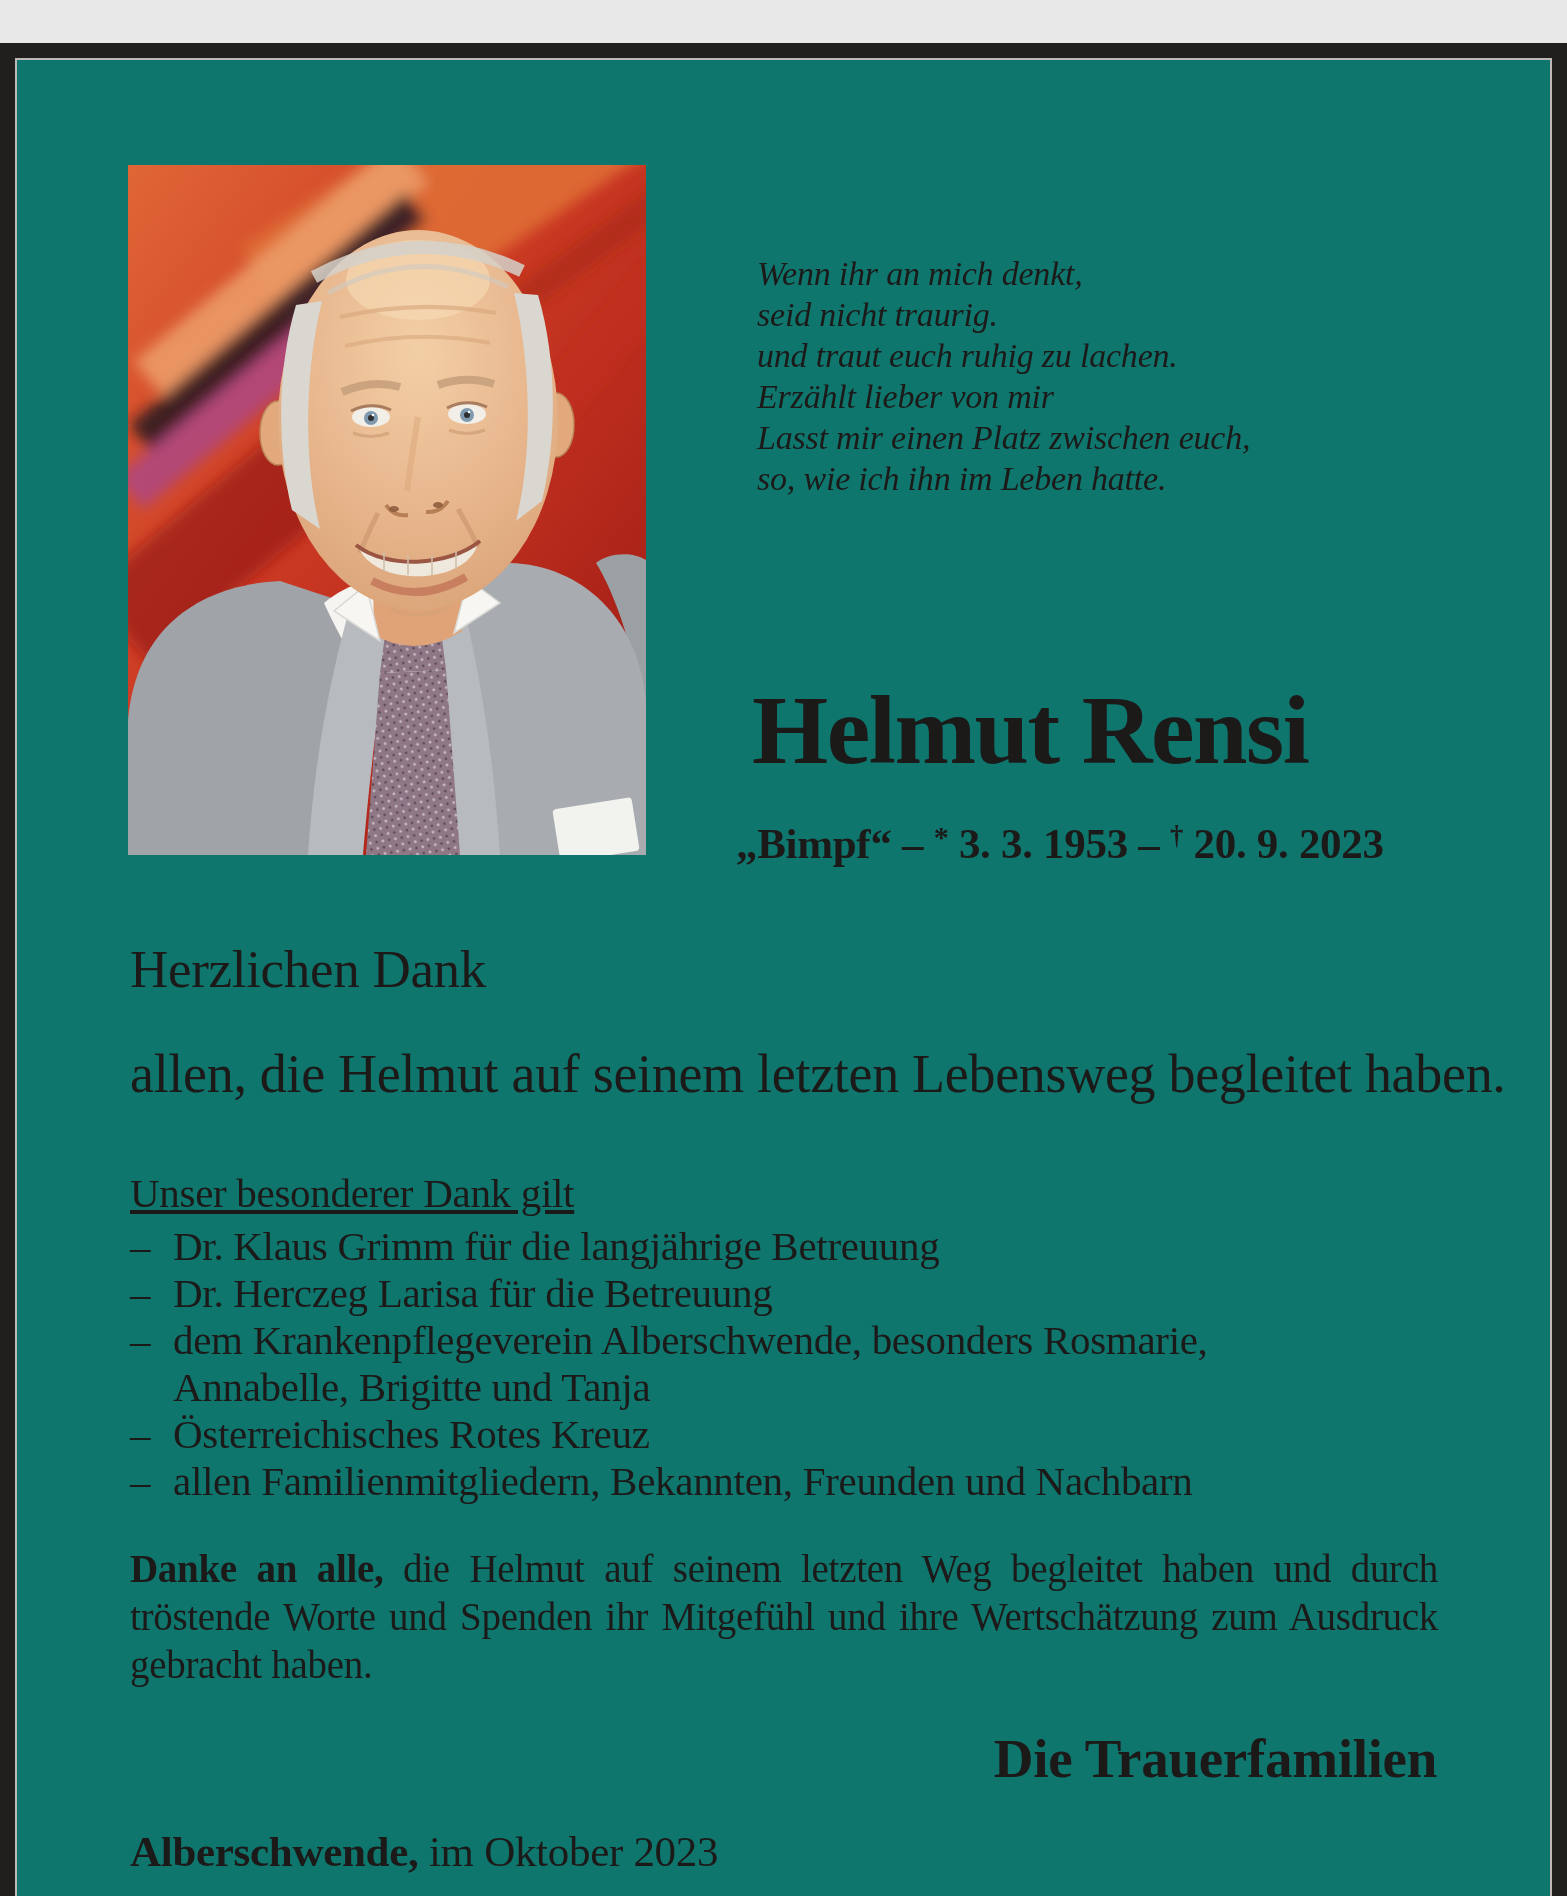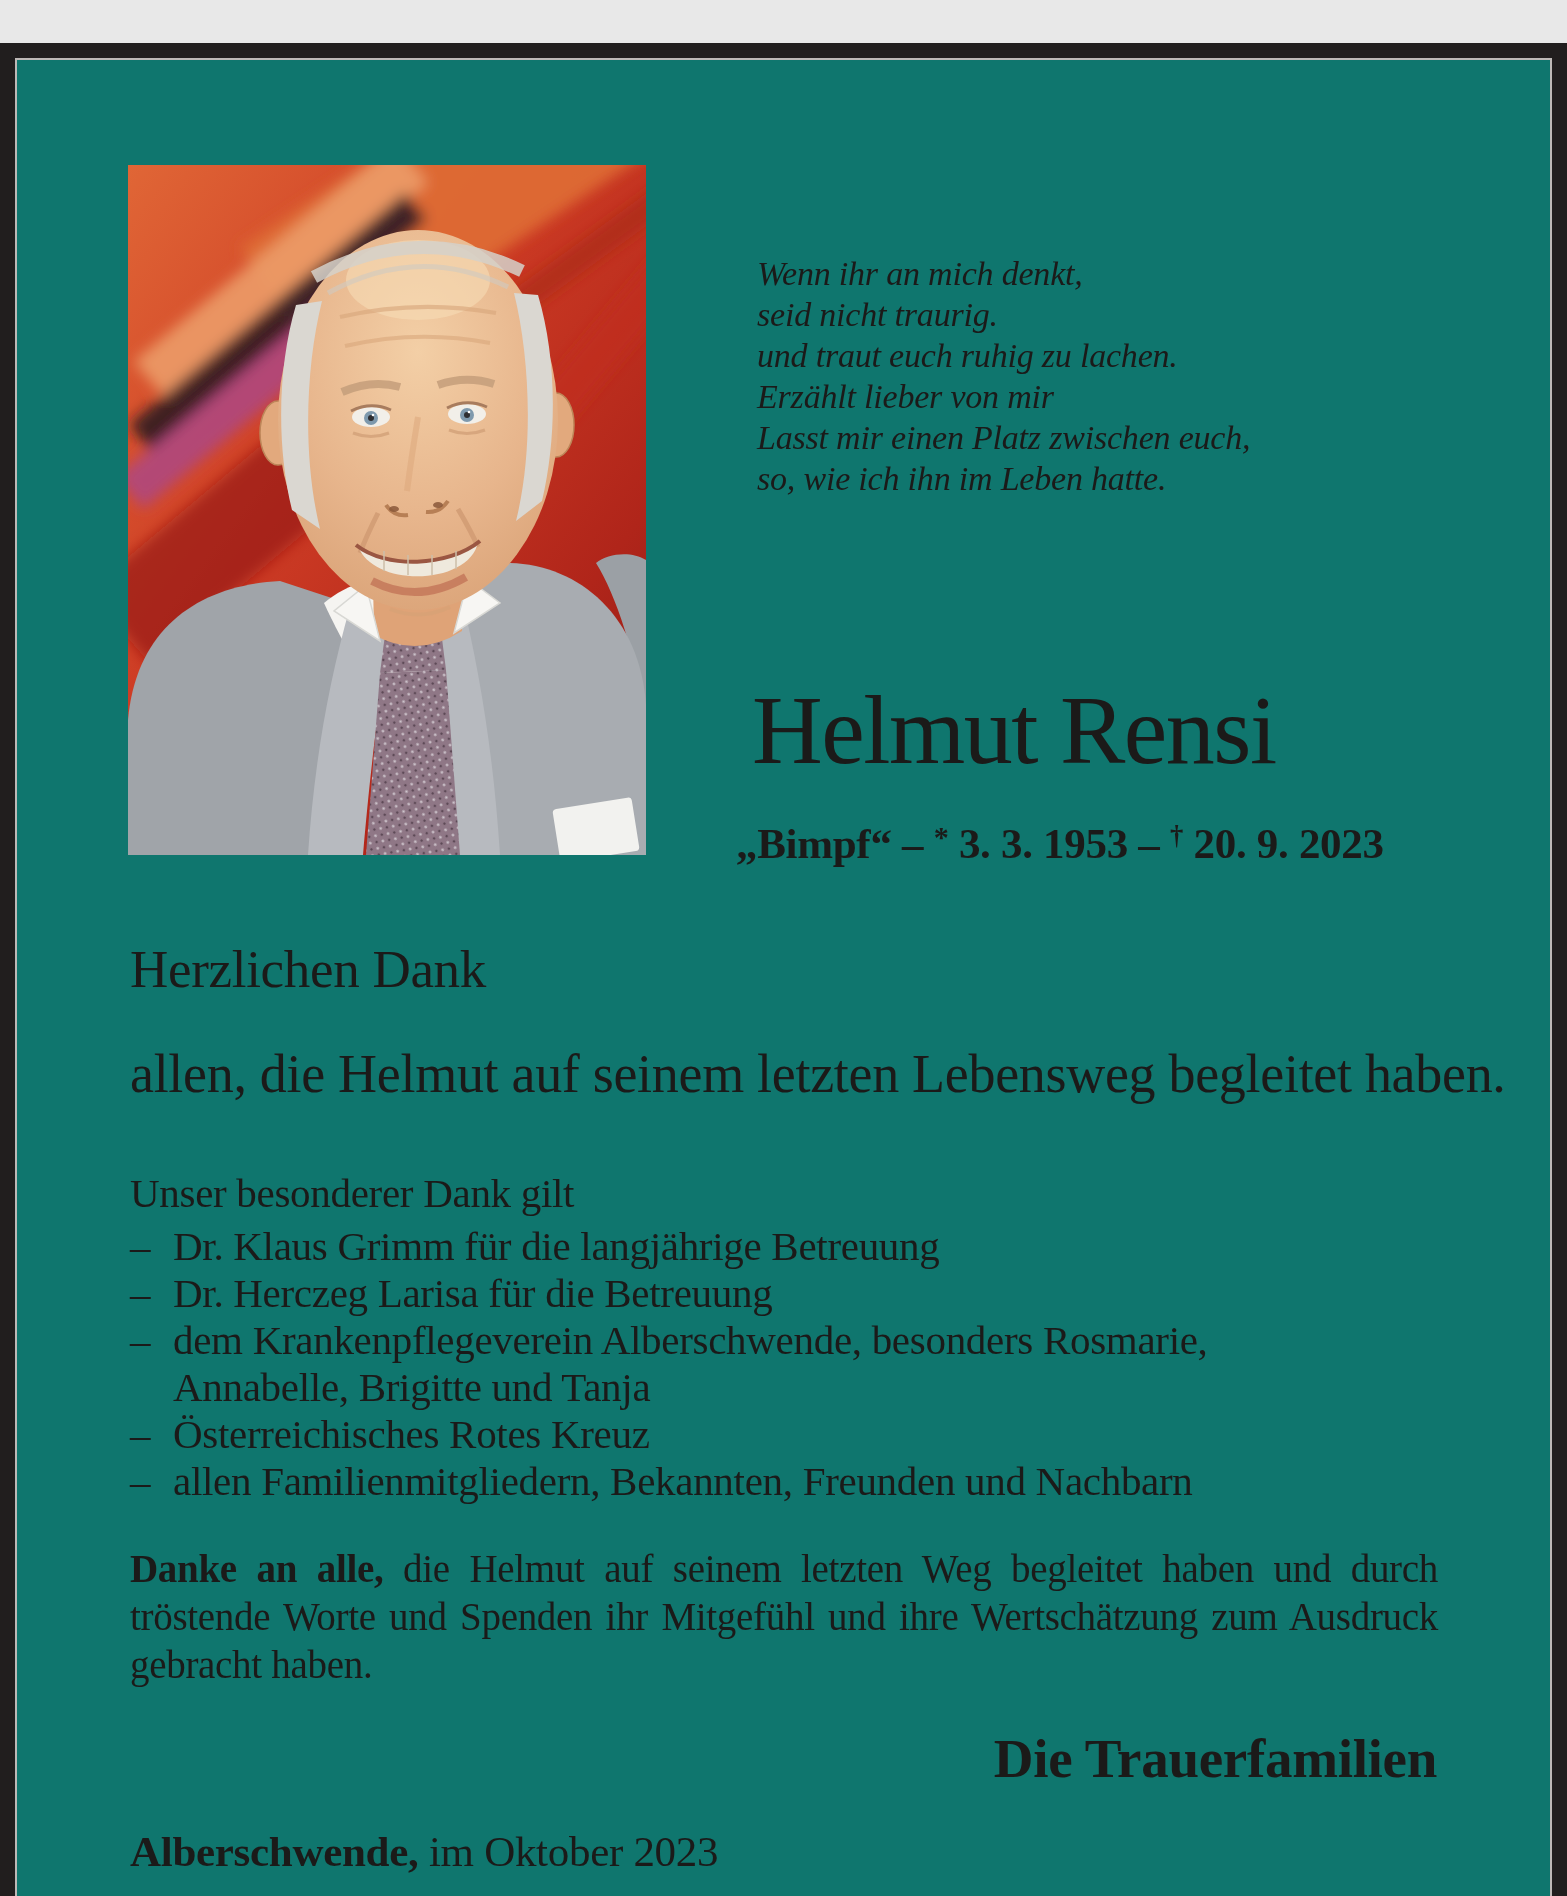--- a/index.html
+++ b/index.html
@@ -23,41 +23,41 @@
     position:absolute; left:128px; top:122px; width:518px; height:690px;
   }
   .photo svg { display:block; width:100%; height:100%; }
   .poem {
     position:absolute; left:757px; top:210px;
     font-size:34px; line-height:41px; font-style:italic;
     letter-spacing:-0.2px;
   }
   .name {
     position:absolute; left:752px; top:638px;
-    font-size:98px; line-height:1; font-weight:400;
+    font-size:98px; line-height:1; font-weight:700;
     letter-spacing:-1.5px; white-space:nowrap;
   }
   .vitals {
     position:absolute; left:736px; top:776px;
     font-size:43px; font-weight:700; white-space:nowrap;
     letter-spacing:-0.3px;
   }
   .vitals .star  { font-size:0.70em; vertical-align:0.38em; }
   .vitals .dagger{ font-size:0.62em; vertical-align:0.52em; }
   .dank-heading {
     position:absolute; left:130px; top:896px;
     font-size:53px; letter-spacing:-0.3px;
   }
   .intro {
     position:absolute; left:130px; top:1000px;
     font-size:54px; letter-spacing:-0.3px;
   }
   .special {
     position:absolute; left:130px; top:1126px;
-    font-size:41px; letter-spacing:-0.3px;
+    font-size:41px; letter-spacing:-0.3px;text-decoration:underline;
   }
   .thanks-list {
     position:absolute; left:130px; top:1180px; width:1255px;
     font-size:41px; line-height:47px; letter-spacing:-0.3px;
     list-style:none; margin:0; padding:0;
   }
   .thanks-list li { display:flex; align-items:flex-start; }
   .thanks-list .dash { flex:0 0 43px; }
   .thanks-list .txt  { flex:1; }
   .closing {

